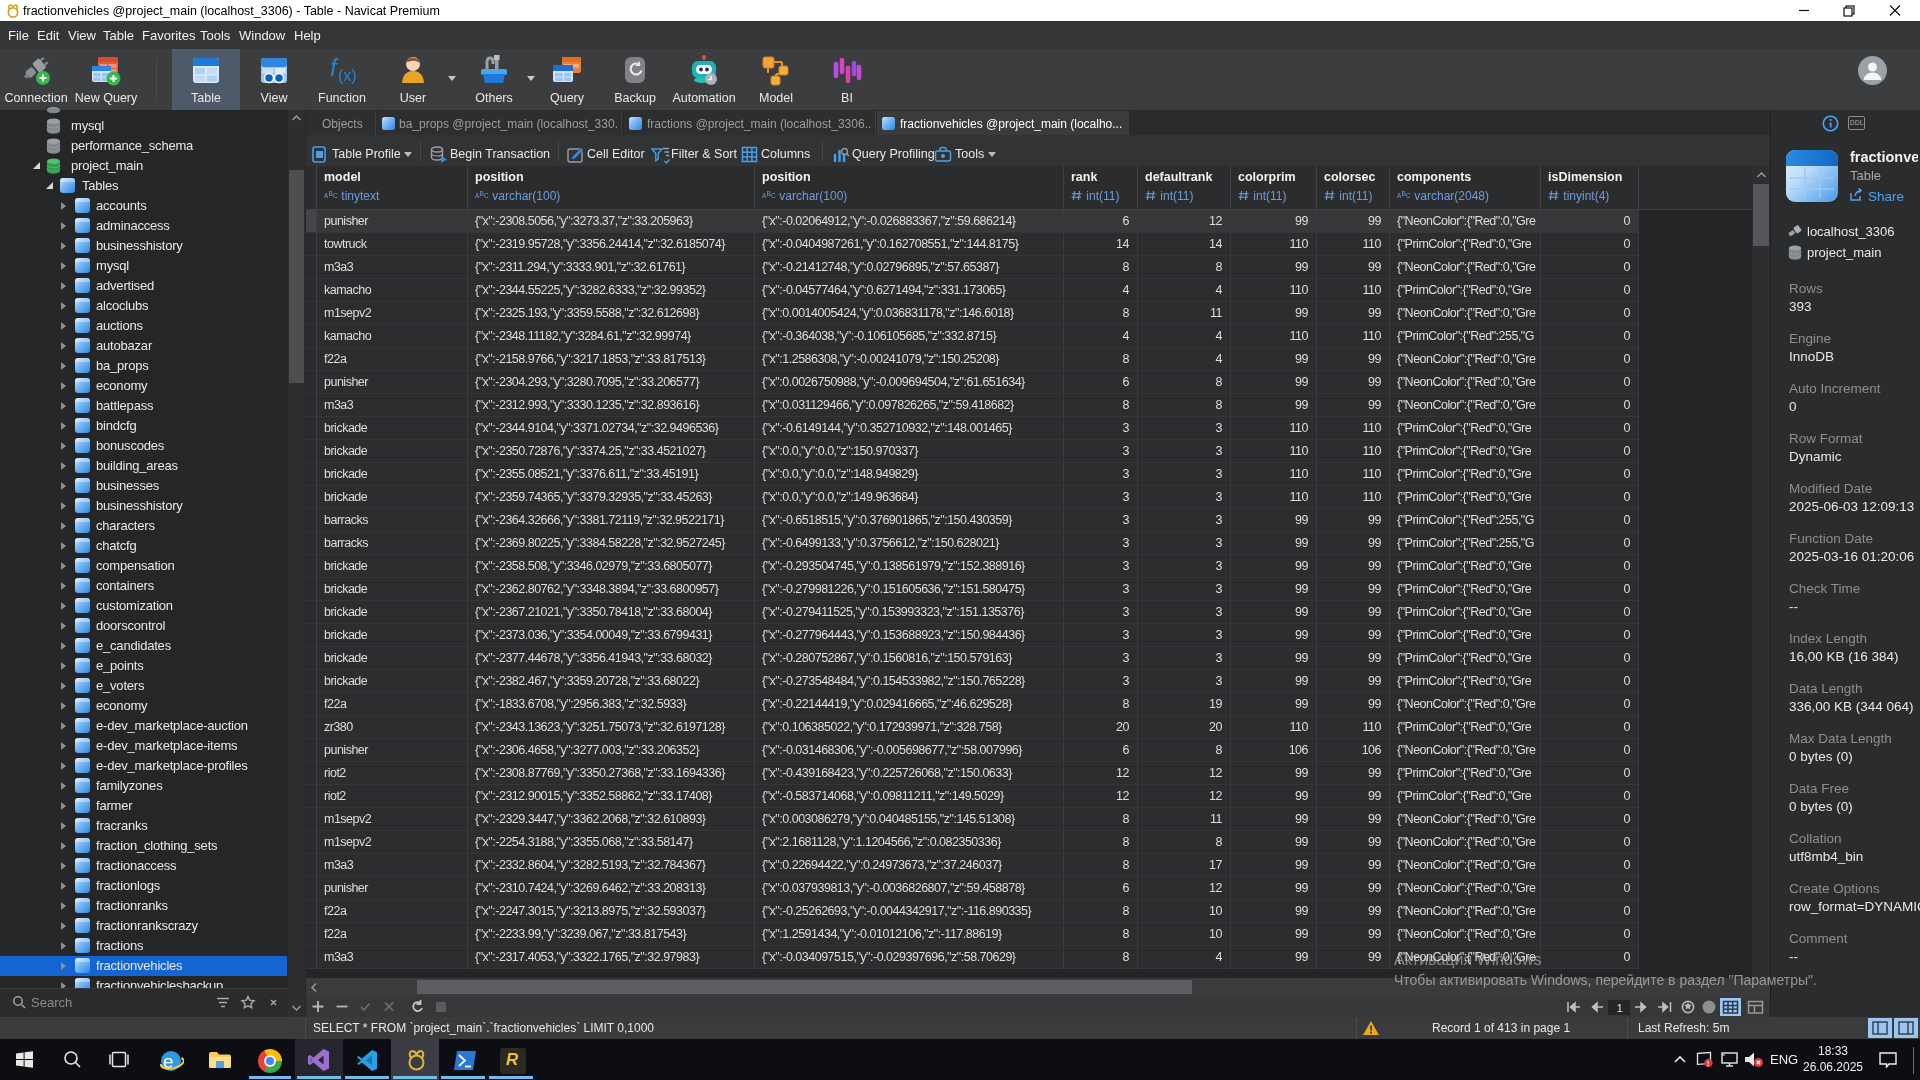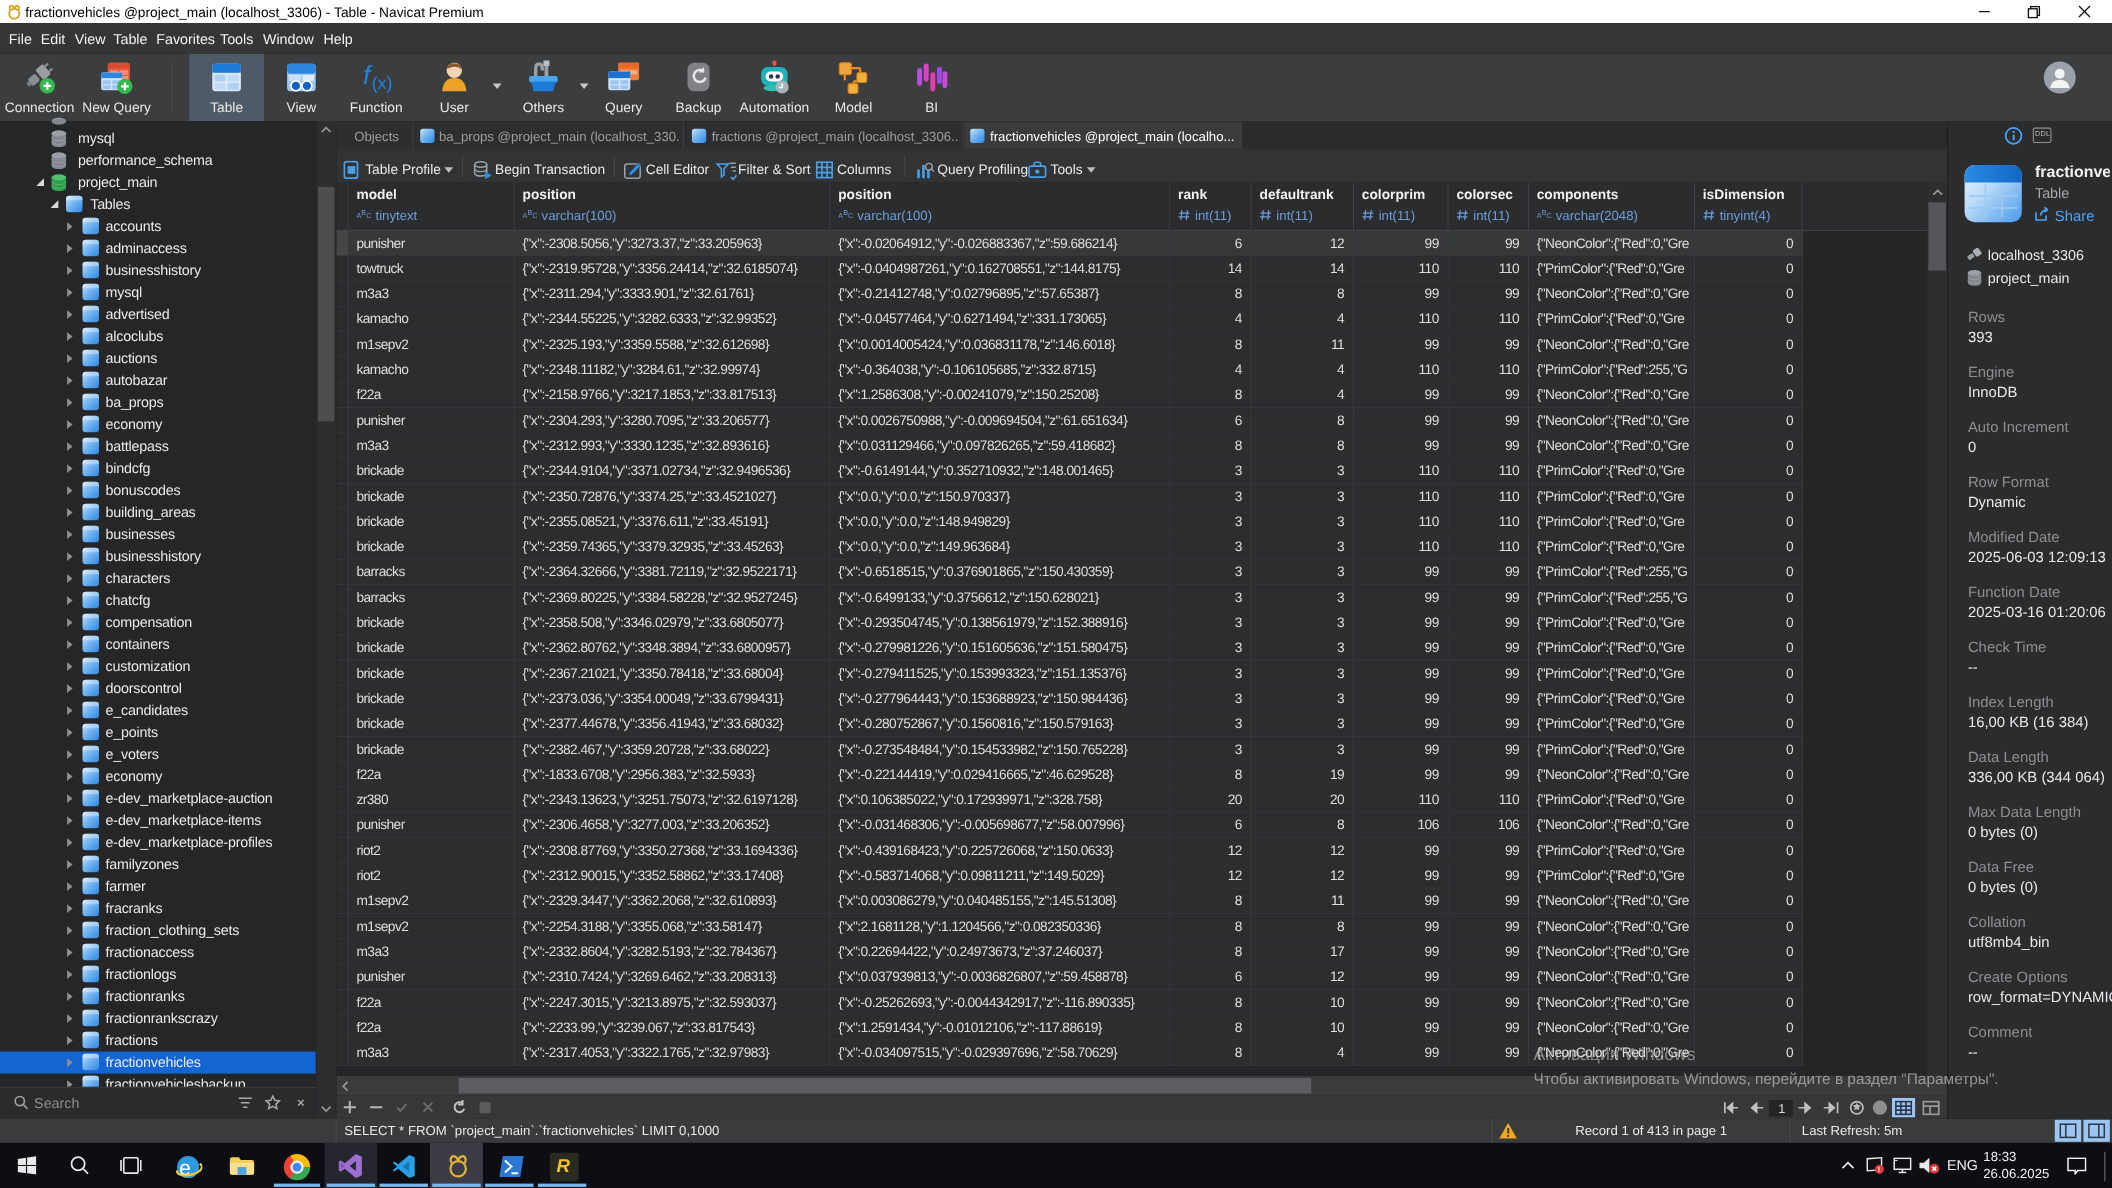--- a/index.html
+++ b/index.html
@@ -1253,18 +1253,18 @@
       <line x1="8.5" y1="11" x2="8.5" y2="14" stroke="#e8e8e8" stroke-width="1.4"></line>
       <line x1="5" y1="14" x2="12" y2="14" stroke="#e8e8e8" stroke-width="1.4"></line>
       <path d="M1 3 l3 0" stroke="#e8e8e8"></path>
     </svg>
 <svg class="abs" style="left:1744px;top:1051px" width="20" height="17" viewBox="0 0 20 17">
       <path d="M1 6 h4 l5-4.5 v14 L5 11 H1 Z" fill="#e8e8e8"></path>
       <circle cx="14.5" cy="11.5" r="4.5" fill="#d83b3b"></circle>
       <path d="M12.8 9.8 l3.4 3.4 M16.2 9.8 l-3.4 3.4" stroke="#fff" stroke-width="1.3"></path>
     </svg>
 <div class="abs" style="left:1770px;top:1052px;font-size:13px;color:#f0f0f0">ENG</div>
-<div class="abs" style="left:1803px;top:1044px;width:60px;text-align:left;font-size:12px;color:#f0f0f0">18:33</div>
+<div class="abs" style="left:1803px;top:1044px;width:60px;text-align:center;font-size:12px;color:#f0f0f0">18:33</div>
 <div class="abs" style="left:1788px;top:1060px;width:90px;text-align:center;font-size:12px;color:#f0f0f0">26.06.2025</div>
 <svg class="abs" style="left:1879px;top:1052px" width="18" height="16" viewBox="0 0 18 16">
       <path d="M1 1 h16 v11 h-7 l-2.5 3 v-3 H1 Z" fill="none" stroke="#f0f0f0" stroke-width="1.4"></path>
     </svg>
 <div class="abs" style="left:1913px;top:1047px;width:1px;height:27px;background:#6a6a72"></div>
 </div>
 </body></html>

